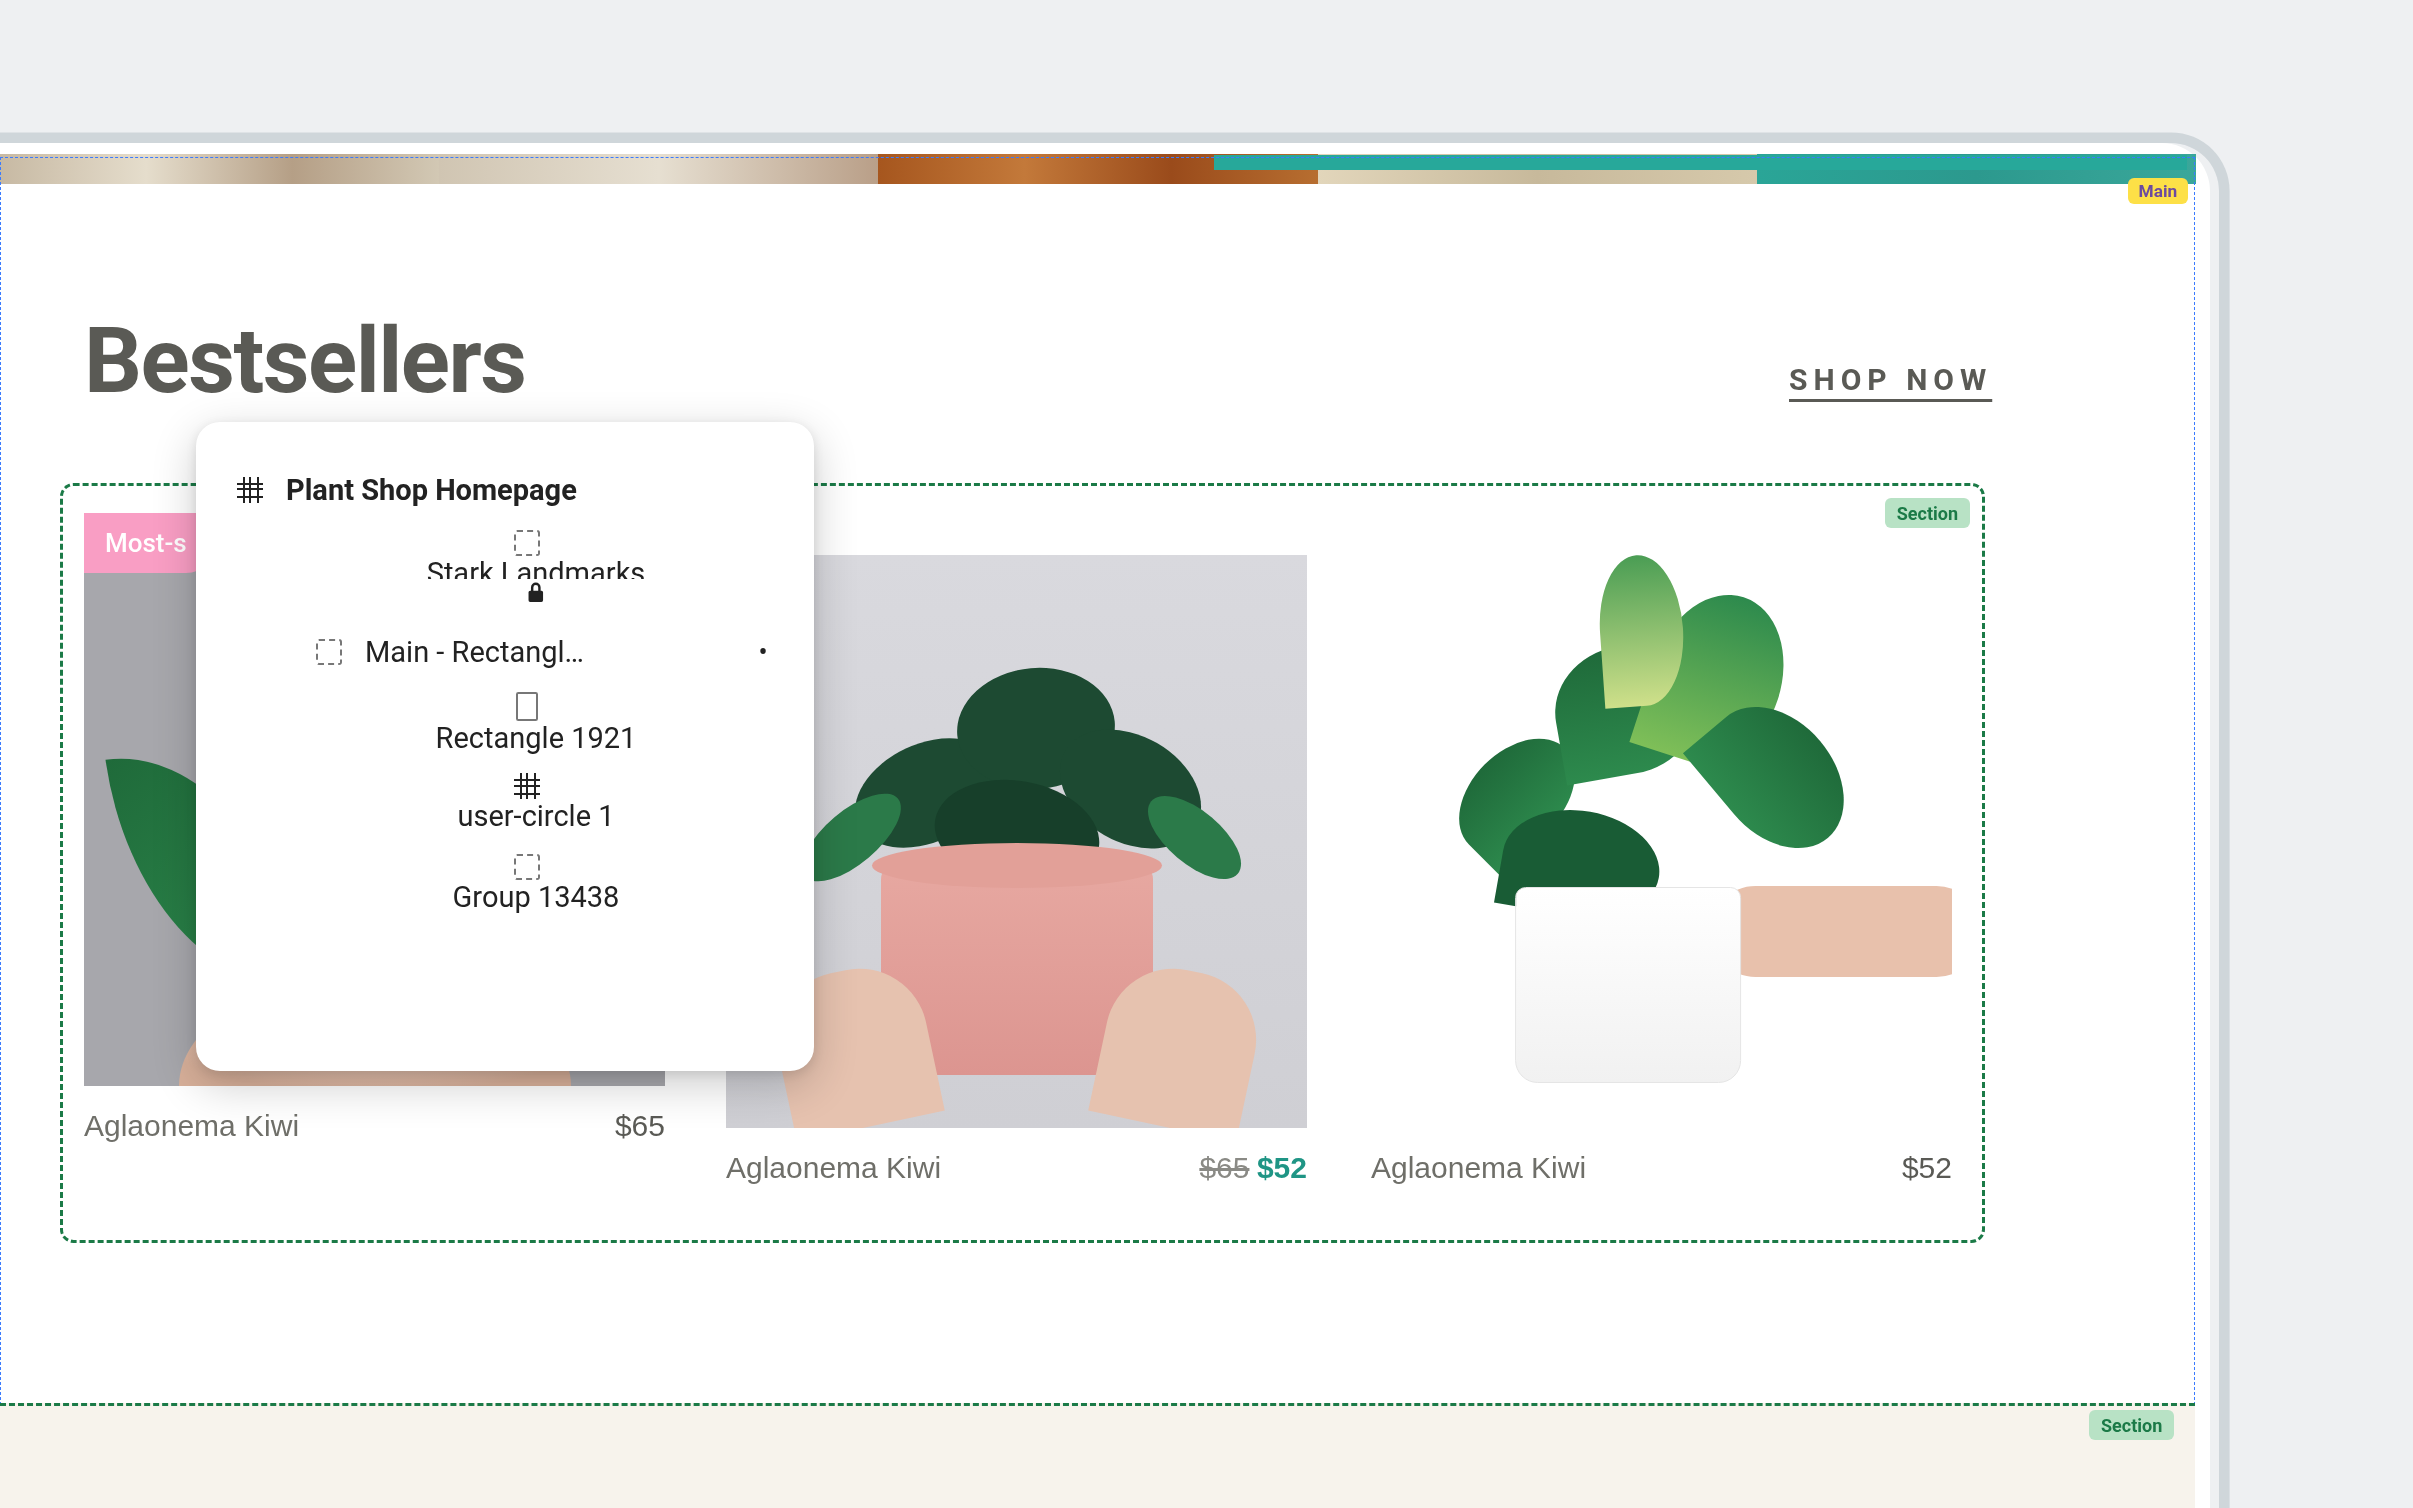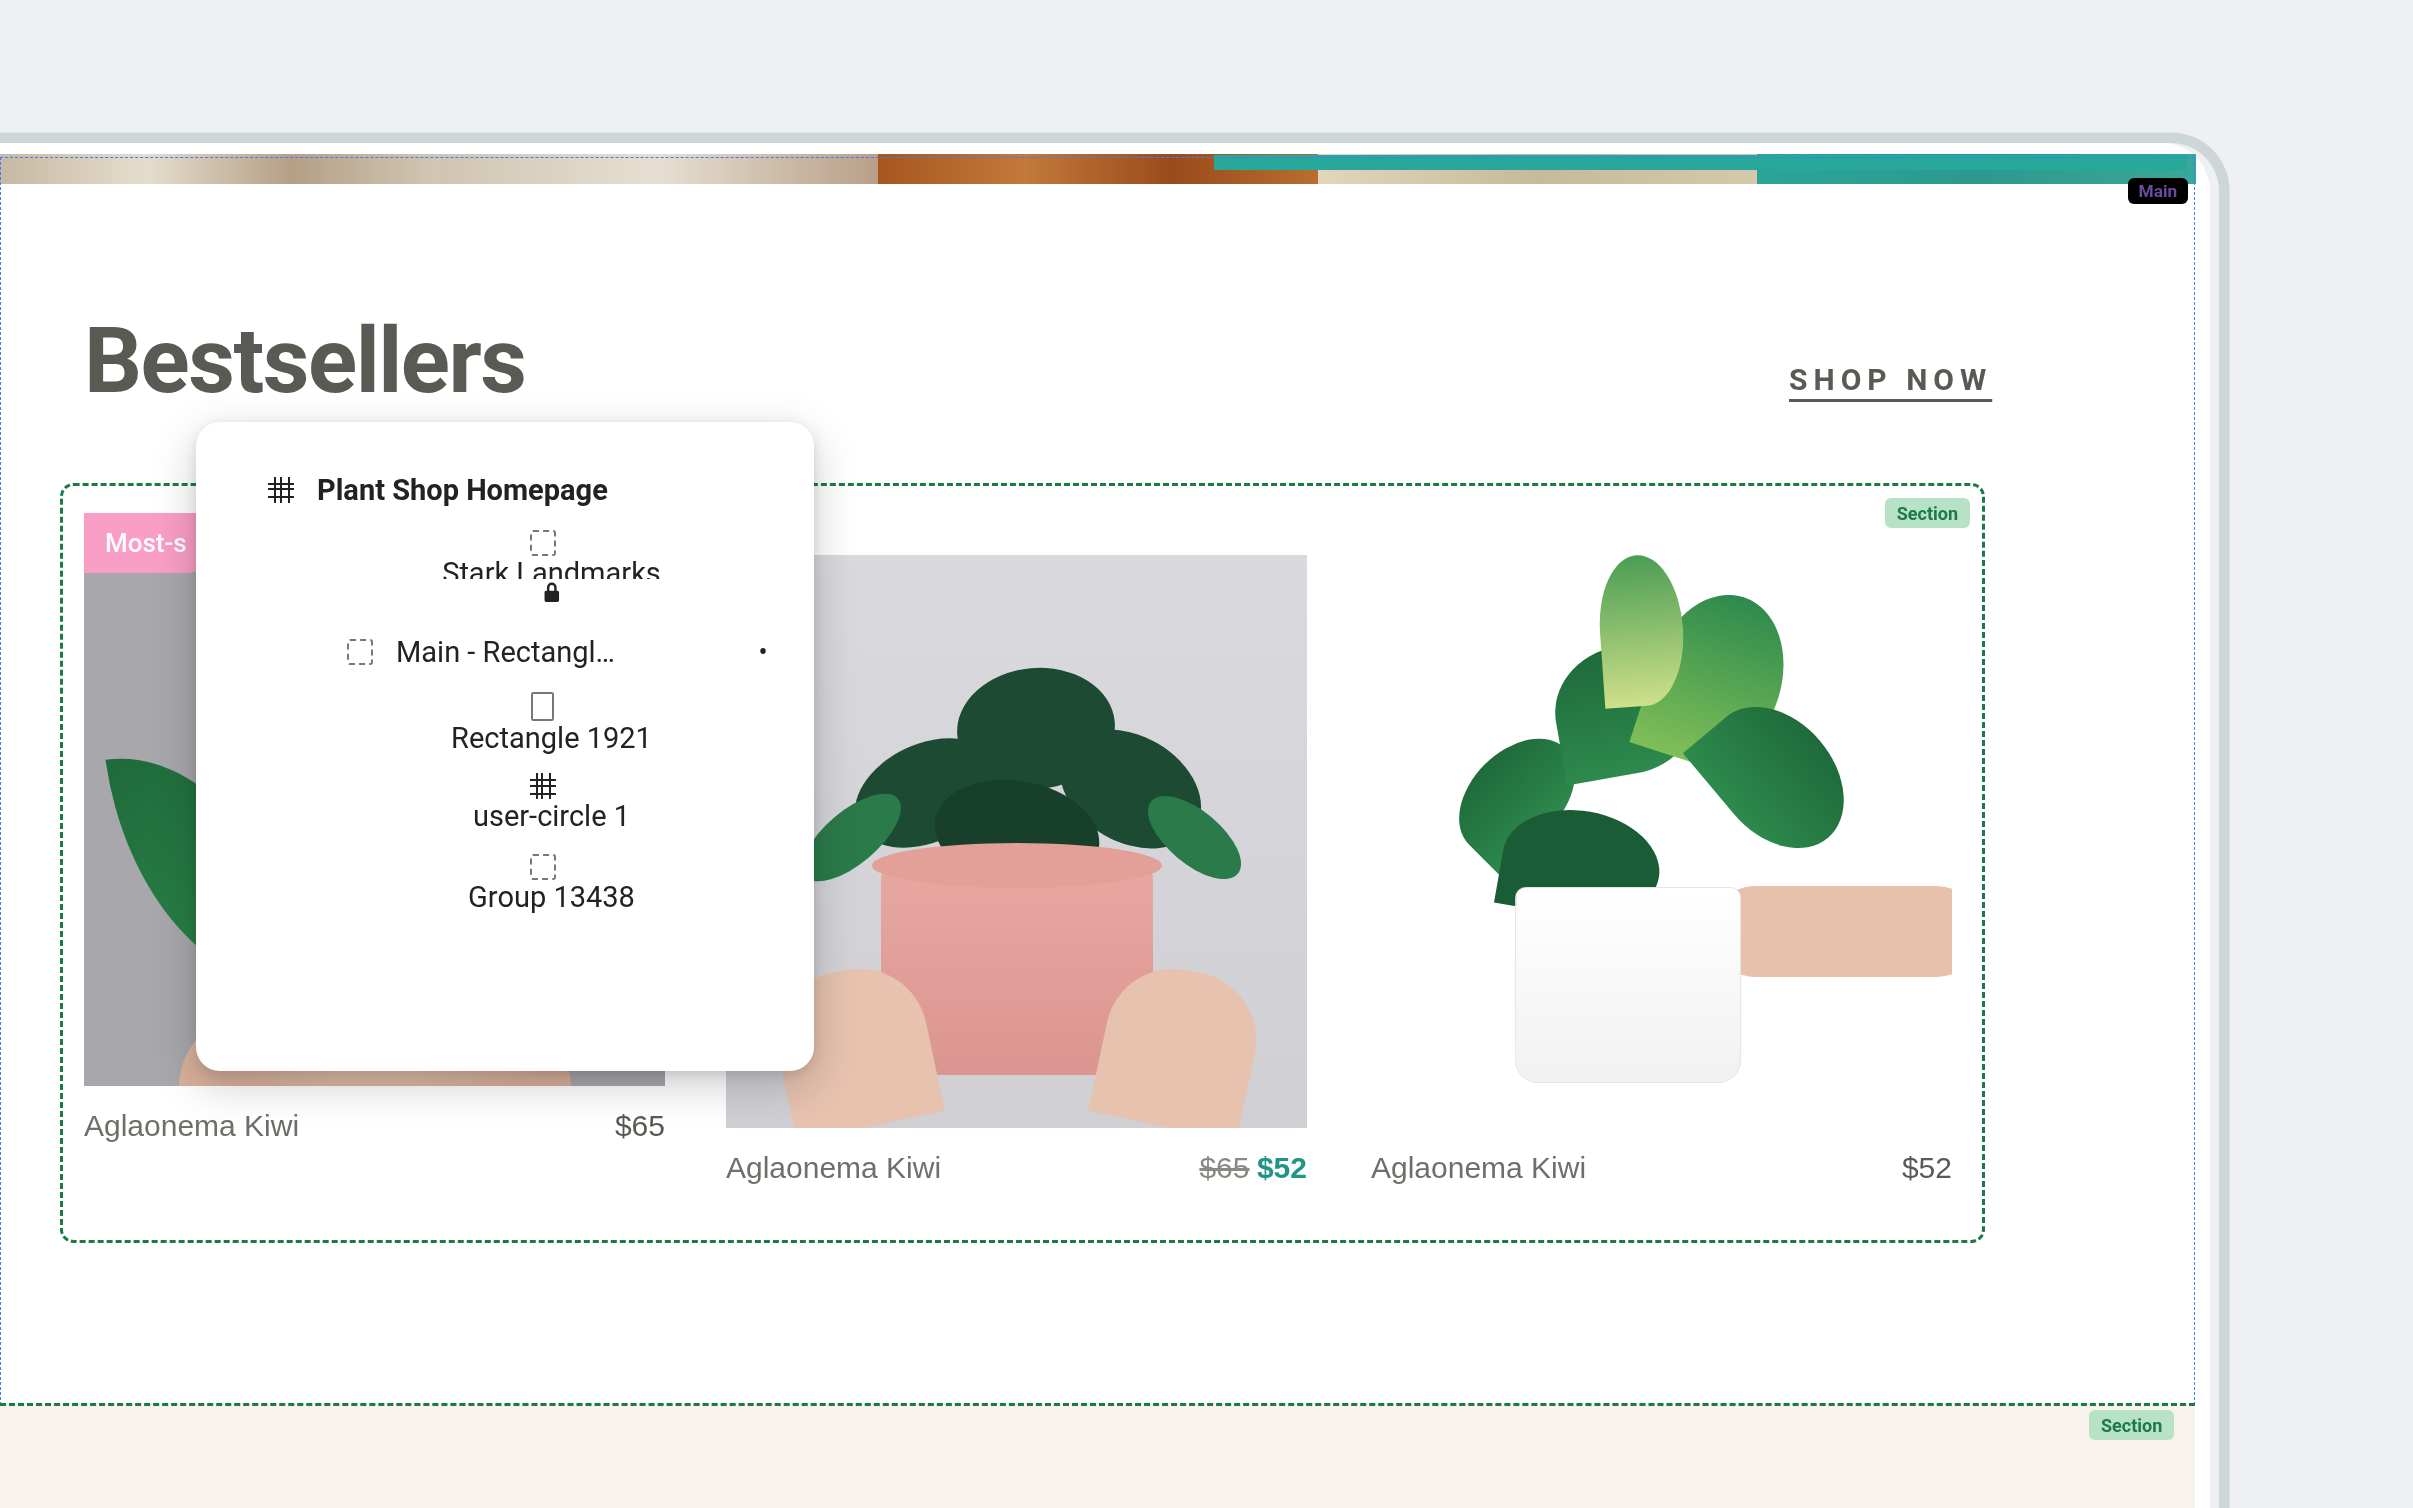--- a/index.html
+++ b/index.html
@@ -63,21 +63,21 @@
     left: 1214px;
     top: 155px;
     width: 973px;
     height: 15px;
     background: #27a89a;
   }
   .main-tag {
     position: absolute;
     top: 178px;
     left: 2128px;
-    background: #000000;
+    background: #fde047;
     color: #6b4aa0;
     font-size: 17.3px;
     font-weight: 700;
     padding: 3px 10.6px;
     border-radius: 6px;
   }
 
   
   .page-title {
     position: absolute;
@@ -238,21 +238,20 @@
     overflow: hidden;
   }
   .tree-row {
     display: flex;
     align-items: center;
     height: 81px;
     padding: 0 36px 0 0;
     font-size: 29px;
     color: #222;
     cursor: default;
-    margin-left: 31px;
   }
   .tree-row .icon-slot {
     width: 36px;
     display: inline-flex;
     justify-content: center;
     margin-right: 18px;
     color: #222;
   }
   .tree-row .label { flex: 1; white-space: nowrap; overflow: hidden; text-overflow: ellipsis; }
   .tree-row .trail { width: 30px; text-align: center; color: #222; font-size: 27px; }

